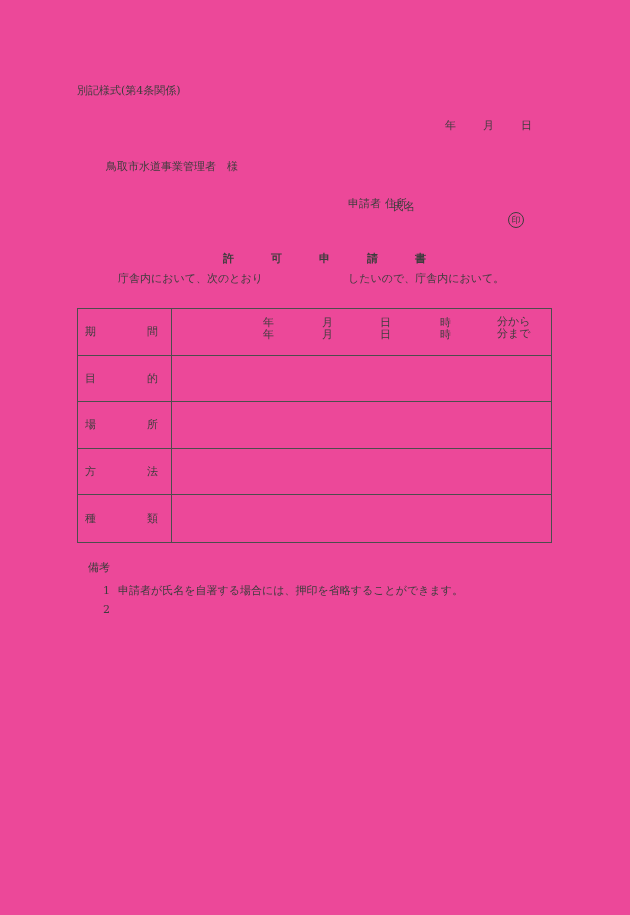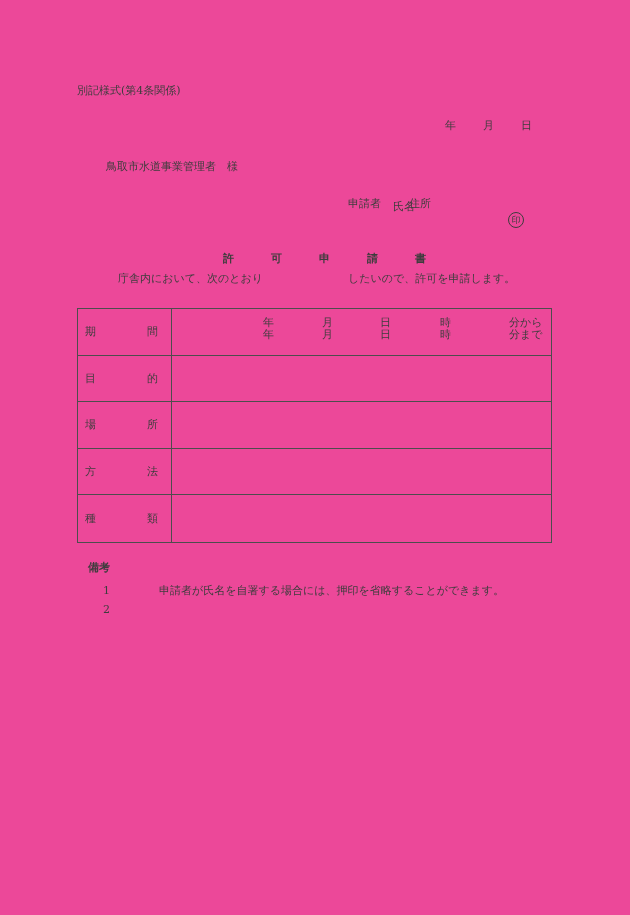--- a/index.html
+++ b/index.html
@@ -9,21 +9,21 @@
     background:#ec4899;
     font-family:"DejaVu Serif","Liberation Serif",serif;
     color:#3d3d3d;
     font-size:11px;
     line-height:13px;
     overflow:hidden;
   }
   .form-label { position:absolute; left:77px; top:84px; }
   .date-line { position:absolute; left:445px; top:119px; display:flex; gap:27px; }
   .addressee { position:absolute; left:106px; top:160px; }
-  .applicant-row1 { position:absolute; left:348px; top:197px; display:flex; gap:28px; }
+  .applicant-row1 { position:absolute; left:348px; top:197px; display:flex; gap:4px; }
   .applicant-row2 { position:absolute; left:393px; top:200px; }
   .seal {
     position:absolute; left:508px; top:212px;
     width:14px; height:14px;
     border:1px solid #3d3d3d; border-radius:50%;
     display:flex; align-items:center; justify-content:center;
     font-size:9px; line-height:9px;
   }
   .doc-title { position:absolute; left:223px; top:252px; letter-spacing:37px; white-space:nowrap;font-weight:bold; }
   .body-left  { position:absolute; left:95px;  top:272px;margin-left:23px; }
@@ -46,28 +46,28 @@
   }
   .value-cell {
     border-bottom:1px solid #4d4d4d;
     position:relative;
   }
   .row-last { border-bottom:none; }
   .period-line { position:absolute; left:0; right:0; height:12px; }
   .period-line span { position:absolute; top:0; white-space:nowrap; }
   .pl1 { top:7px; }
   .pl2 { top:19px; }
-  .u0 { left:91px; } .u1 { left:150px; } .u2 { left:208px; } .u3 { left:268px; } .u4 { left:337px; }
+  .u0 { left:91px; } .u1 { left:150px; } .u2 { left:208px; } .u3 { left:268px; } .u4 { left:325px;font-family:Liberation Mono, monospace; }
 
   .notes { position:absolute; left:88px; top:561px; }
-  .notes-title { line-height:14px;font-weight:bold; }
+  .notes-title { line-height:14px; }
   .note-item { display:flex; margin-top:5px; line-height:14px; }
   .note-item.first { margin-top:9px; }
   .note-num { margin-left:15px; width:15px; }
-  .note-text { white-space:nowrap;margin-left:41px; }
+  .note-text { white-space:nowrap; }
 </style>
 </head>
 <body>
 
 <div class="page">
 
   <div class="form-label">別記様式(第4条関係)</div>
 
   <div class="date-line">
     <span>年</span>
@@ -82,21 +82,21 @@
     <span>住所</span>
   </div>
   <div class="applicant-row2">
     <span>氏名</span>
   </div>
   <div class="seal">印</div>
 
   <div class="doc-title">許可申請書</div>
 
   <div class="body-left">庁舎内において、次のとおり</div>
-  <div class="body-right">したいので、許可を申請します。</div>
+  <div class="body-right">したいので、庁舎内において。</div>
 
   <div class="permit-table">
 
     <div class="label-cell">
       <span>期</span>
       <span>間</span>
     </div>
     <div class="value-cell">
       <div class="period-line pl1">
         <span class="u0">年</span>

